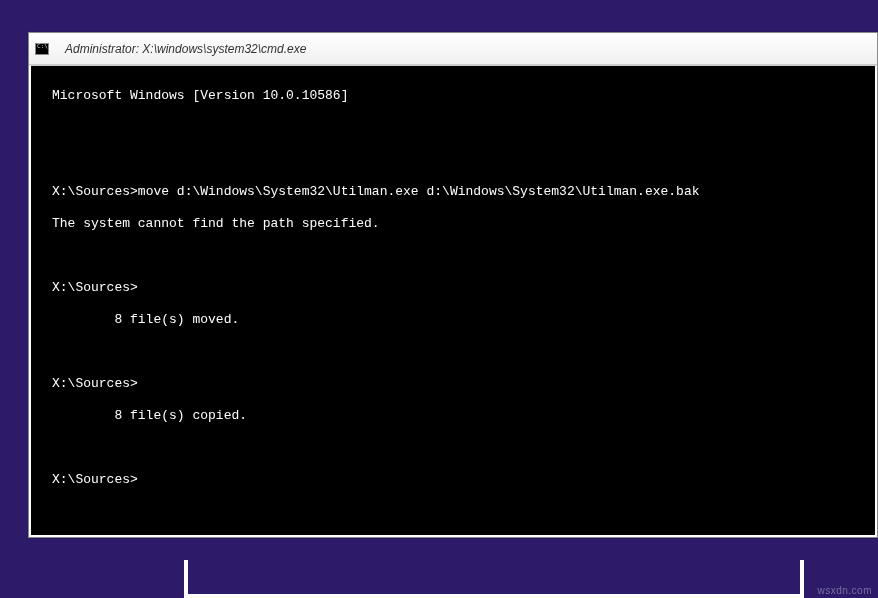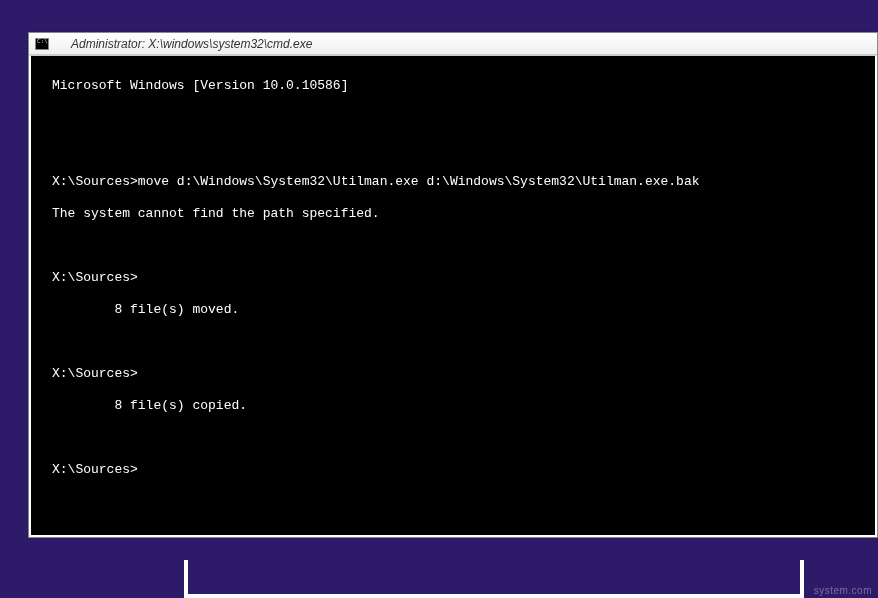--- a/index.html
+++ b/index.html
@@ -17,27 +17,27 @@
       top: 32px;
       right: 0;
       bottom: 60px;
       background: #fff;
       border: 1px solid #888;
       display: flex;
       flex-direction: column;
       box-shadow: 0 0 0 1px rgba(0,0,0,0.1);
     }
     .titlebar {
-      height: 22px;
+      height: 32px;
       background: linear-gradient(to bottom, #ffffff, #f0f0f0);
       border-bottom: 1px solid #ccc;
       display: flex;
       align-items: center;
       padding-left: 6px;
-      gap: 22px;
+      gap: 16px;
       font-size: 12px;
       color: #333;
     }
     .cmd-icon {
       width: 14px;
       height: 12px;
       background: #000;
       border: 1px solid #888;
       position: relative;
       display: inline-block;
@@ -112,13 +112,13 @@
 <div class="line">        8 file(s) moved.</div>
 <div class="line">&nbsp;</div>
 <div class="prompt-line"><span>X:\Sources&gt;</span></div>
 <div class="line">        8 file(s) copied.</div>
 <div class="line">&nbsp;</div>
 <div class="prompt-line"><span>X:\Sources&gt;</span><span>&nbsp;</span></div>
   </div>
 </div>
 
 <div class="bottom-bar"></div>
-<div class="watermark">system.com</div>
+<div class="watermark">wsxdn.com</div>
 
 </body></html>

